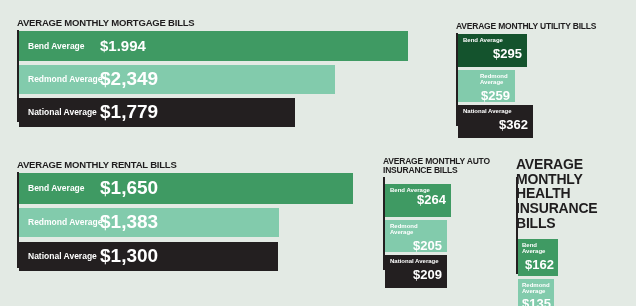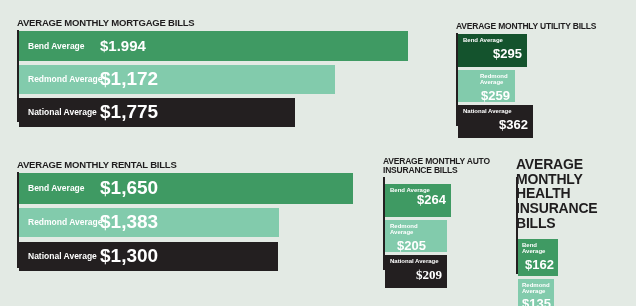--- a/index.html
+++ b/index.html
@@ -85,26 +85,26 @@
   <div class="accent" style="left:0px; top:12px; height:92px;"></div>
   <div class="bars" style="height:96px;">
 
     <div class="bar" style="left:2px; top:0px; width:389px; height:30px; background:#3f9a63; padding-left:9px;">
       <span class="lbl" style="font-size:8.5px; color:#ffffff; width:72px;">Bend Average</span>
       <span class="val" style="font-size:15px; color:#ffffff;">$1.994</span>
     </div>
 
     <div class="bar" style="left:2px; top:34px; width:316px; height:29px; background:#82cbac; padding-left:9px;">
       <span class="lbl" style="font-size:8.5px; color:#ffffff; width:72px;">Redmond Average</span>
-      <span class="val" style="font-size:19px; color:#ffffff;">$1,172</span>
+      <span class="val" style="font-size:19px; color:#ffffff;">$2,349</span>
     </div>
 
     <div class="bar" style="left:2px; top:67px; width:276px; height:29px; background:#231f20; padding-left:9px;">
       <span class="lbl" style="font-size:8.5px; color:#ffffff; width:72px;">National Average</span>
-      <span class="val" style="font-size:19px; color:#ffffff;">$1,775</span>
+      <span class="val" style="font-size:19px; color:#ffffff;">$1,779</span>
     </div>
 
   </div>
 </div>
 
 <div class="panel wide" style="left:17px; top:160px; width:360px;">
   <div class="panel-title" style="font-size:9.5px; margin-bottom:3px;">AVERAGE MONTHLY RENTAL BILLS</div>
   <div class="accent" style="left:0px; top:12px; height:96px;"></div>
   <div class="bars" style="height:98px;">
 
@@ -153,28 +153,28 @@
   <div class="panel-title" style="font-size:8.5px; margin-bottom:3px;">AVERAGE MONTHLY AUTO
 INSURANCE BILLS</div>
   <div class="accent" style="left:0px; top:20px; height:93px;"></div>
   <div class="bars" style="height:96px; margin-top:9px;">
 
     <div class="bar" style="left:2px; top:0px; width:66px; height:33px; background:#3f9a63; padding:3px 5px 0 5px;">
       <div class="lbl" style="font-size:6px; color:#ffffff;">Bend Average</div>
       <div class="val" style="font-size:13px; color:#ffffff; ">$264</div>
     </div>
 
-    <div class="bar" style="left:2px; top:36px; width:62px; height:32px; background:#82cbac; padding:3px 21px 0 5px;">
+    <div class="bar" style="left:2px; top:36px; width:62px; height:32px; background:#82cbac; padding:3px 5px 0 5px;">
       <div class="lbl" style="font-size:6px; color:#ffffff;">Redmond Average</div>
       <div class="val" style="font-size:13px; color:#ffffff; margin-top:4px;">$205</div>
     </div>
 
     <div class="bar" style="left:2px; top:71px; width:62px; height:33px; background:#231f20; padding:3px 5px 0 5px;">
       <div class="lbl" style="font-size:6px; color:#ffffff;">National Average</div>
-      <div class="val" style="font-size:13px; color:#ffffff; margin-top:4px;font-family:Liberation Serif, serif;">$209</div>
+      <div class="val" style="font-size:13px; color:#ffffff; margin-top:4px;">$209</div>
     </div>
 
   </div>
 </div>
 
 <div class="panel compact" style="left:516px; top:157px; width:120px;">
   <div class="panel-title" style="font-size:14px; margin-bottom:3px;">AVERAGE MONTHLY HEALTH
 INSURANCE BILLS</div>
   <div class="accent" style="left:0px; top:20px; height:97px;"></div>
   <div class="bars" style="height:100px; margin-top:9px;">

